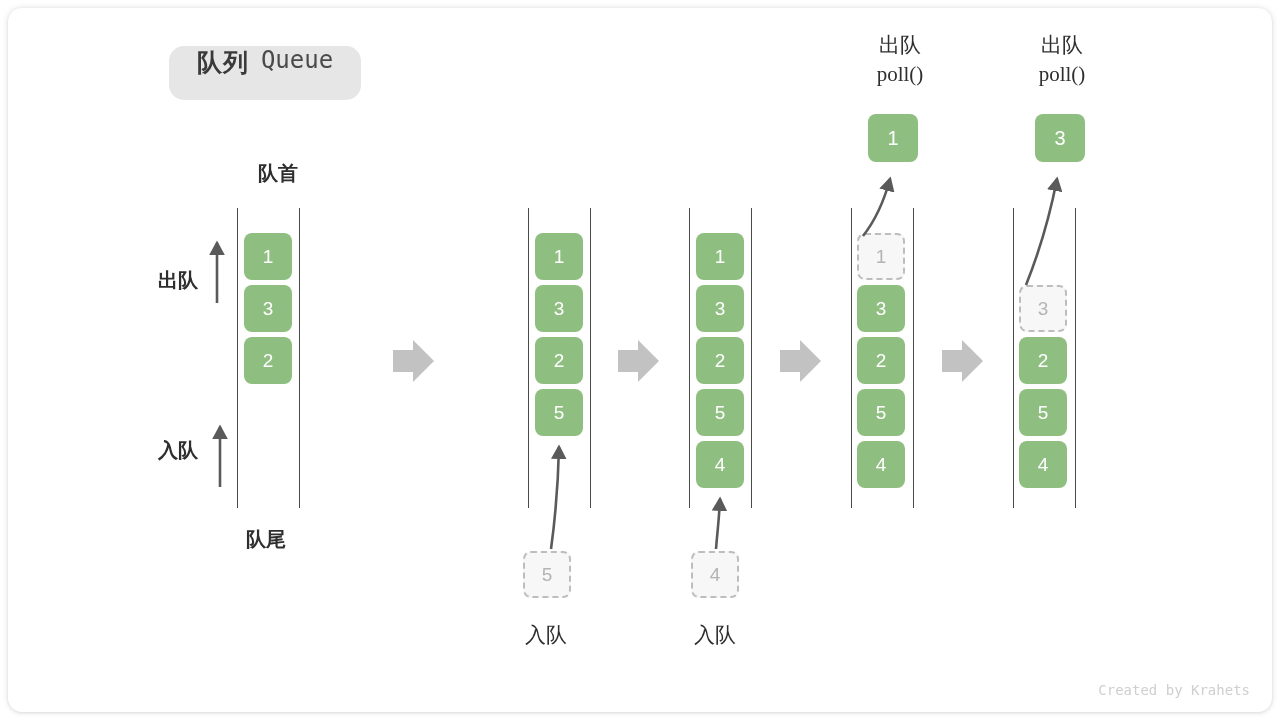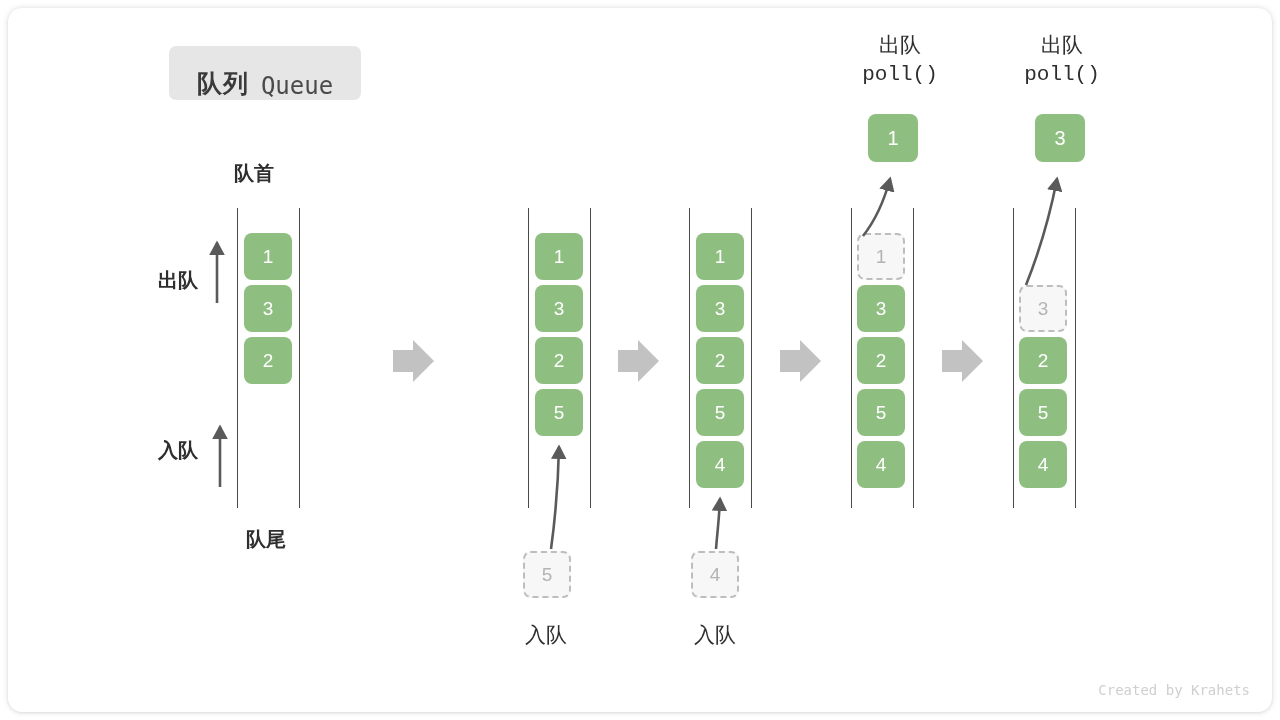--- a/index.html
+++ b/index.html
@@ -36,23 +36,23 @@
 
   .abs { position: absolute; }
 
   
   #title-badge {
     left: 169px;
     top: 46px;
     width: 192px;
     height: 54px;
     background: #e6e6e6;
-    border-radius: 7px;
+    border-radius: 15px;
     display: flex;
-    align-items: flex-end;
+    align-items: flex-start;
     justify-content: center;
     box-sizing: border-box;
   }
   #title-badge .cn {
     font-size: 25px;
     font-weight: bold;
     color: #3a3a3a;
     letter-spacing: 1px;
   }
   #title-badge .en {
@@ -127,21 +127,21 @@
     text-align: center;
     white-space: nowrap;
     line-height: 1.42;
   }
   .op-caption .cn {
     font-size: 21px;
     color: #2e2e2e;
     display: block;
   }
   .op-caption .code {
-    font-family: Liberation Mono, monospace;
+    font-family: Liberation Serif, serif;
     font-size: 21px;
     color: #2e2e2e;
     display: block;
   }
   .op-caption .code .arg { color: #5a9c4a; font-weight: bold; }
 
   
   #footer {
     right: 30px;
     bottom: 22px;
@@ -164,21 +164,21 @@
 <body>
 
 <div id="card">
   <div id="stage">
 
     <div class="abs" id="title-badge">
       <span class="cn">队列</span>
       <span class="en">Queue</span>
     </div>
 
-    <div class="abs col-head" style="left:194px; top:160px; width:120px;">队首</div>
+    <div class="abs col-head" style="left:218px; top:160px; width:120px;">队首</div>
 
     <div class="abs col-head" style="left:206px; top:526px; width:120px;">队尾</div>
 
     <div class="abs side-label" style="left:118px; top:267px; width:80px;">出队</div>
     <div class="abs side-label" style="left:118px; top:437px; width:80px;">入队</div>
 
     <div class="abs rail" style="left:237px; top:208px; height:300px;"></div>
     <div class="abs rail" style="left:299px; top:208px; height:300px;"></div>
 
     <div class="abs box solid" style="left:244px; top:233px;">1</div>

